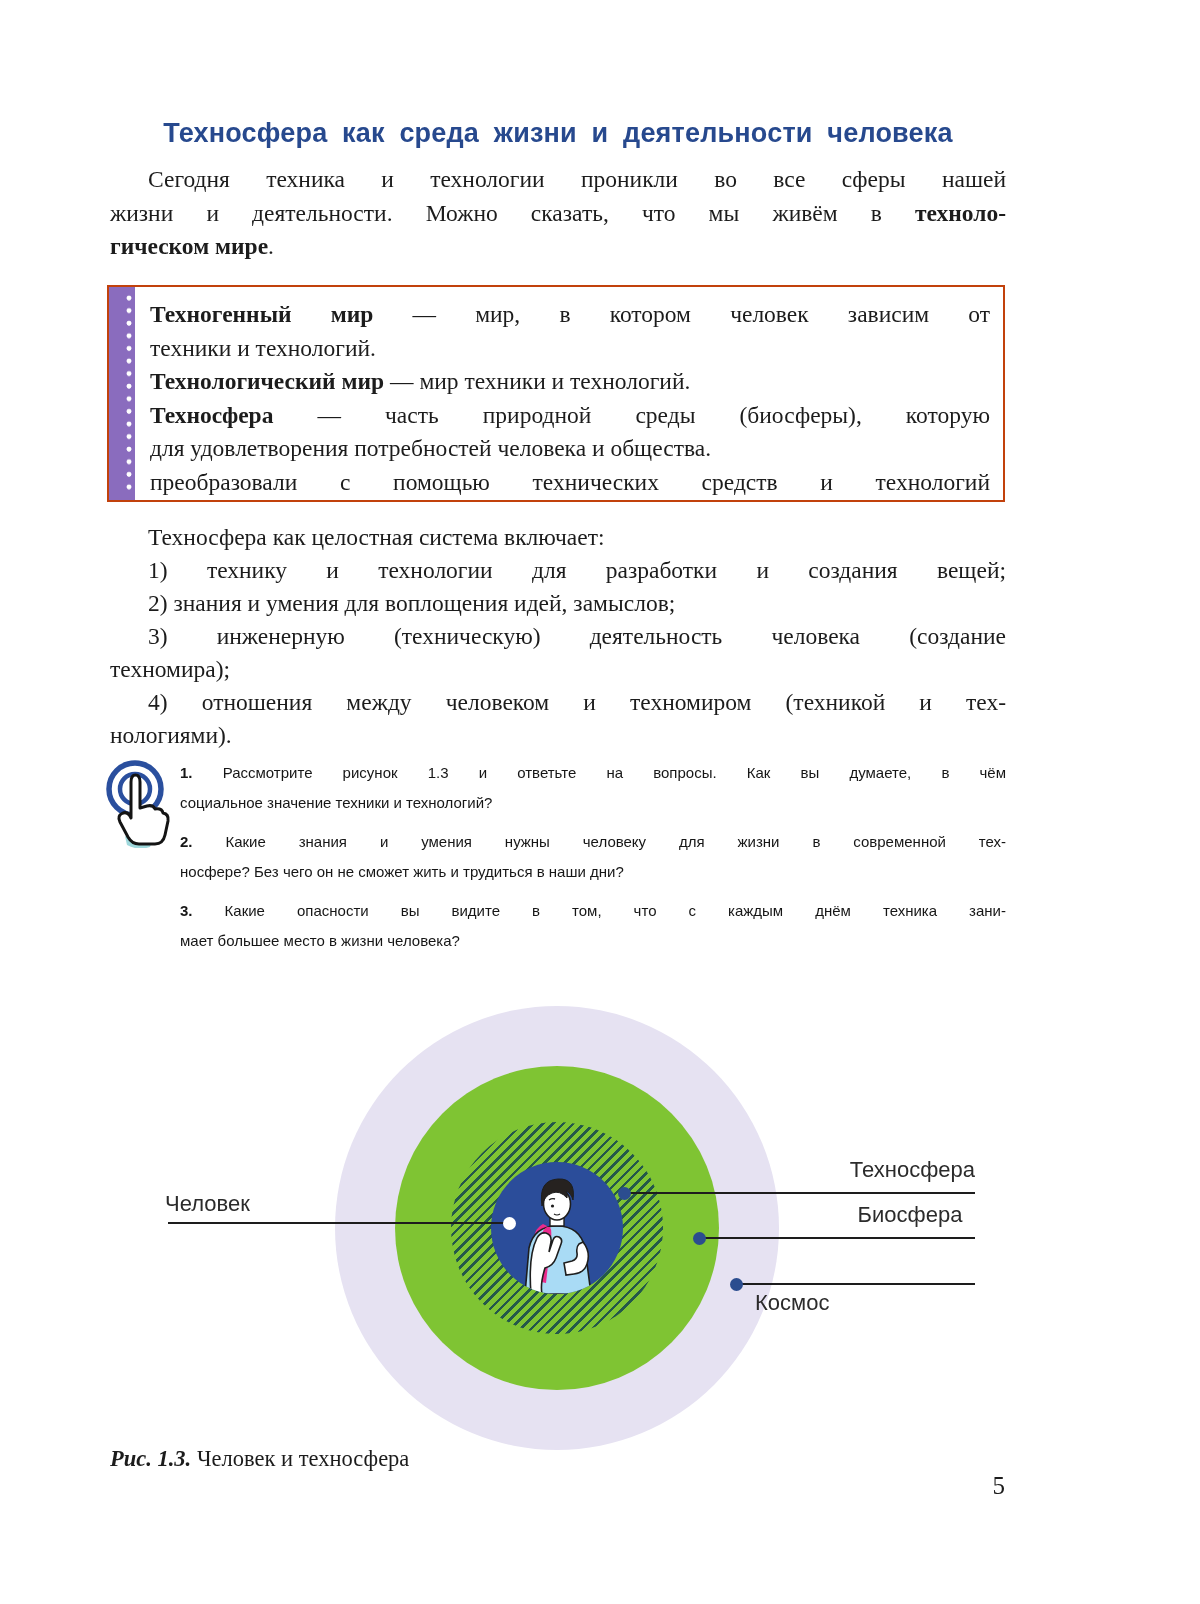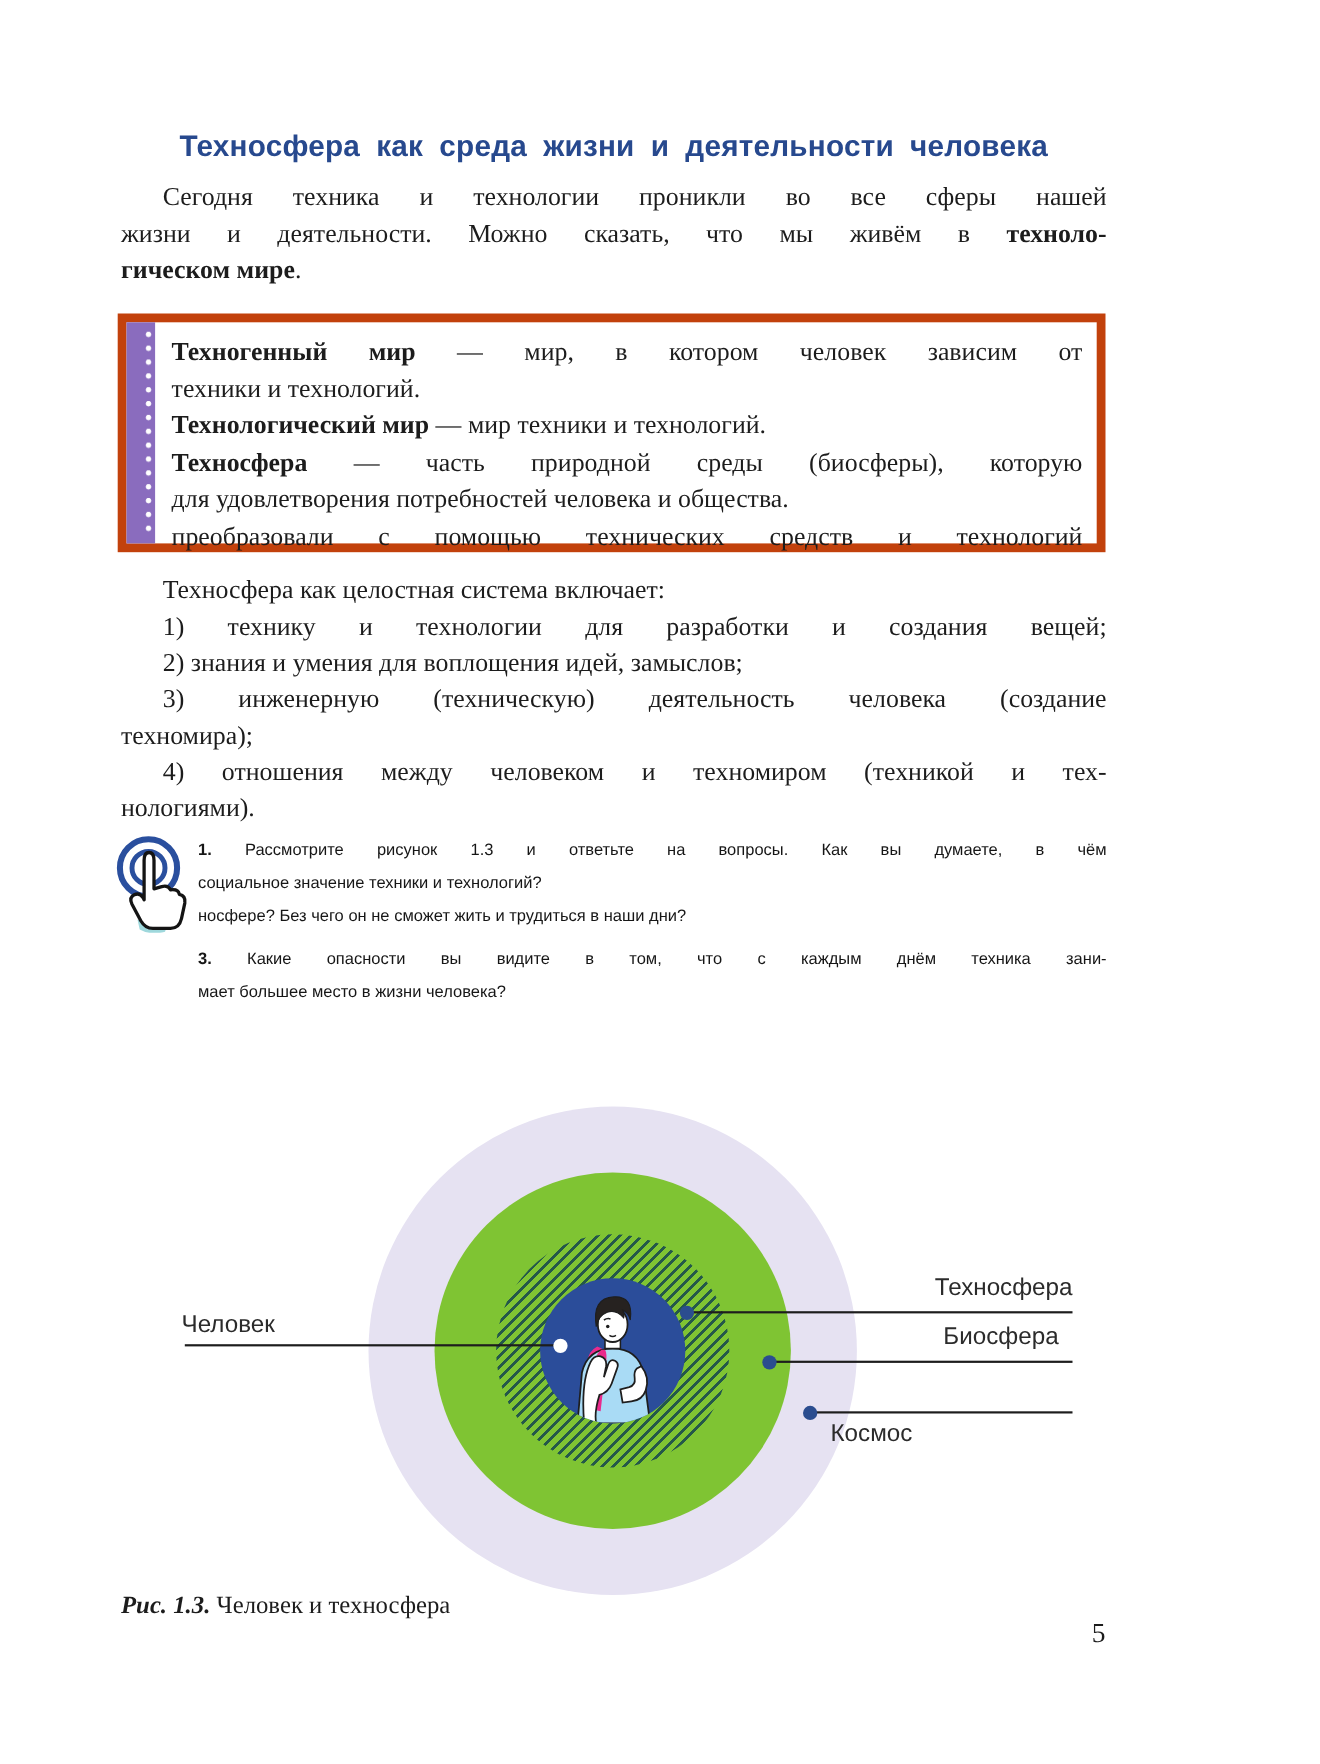--- a/index.html
+++ b/index.html
@@ -13,21 +13,21 @@
   .tl{line-height:33.5px;}
   .jl{text-align:justify;text-align-last:justify;}
   .ind{text-indent:38px;}
   .b{font-weight:bold;}
   .serif-block{position:absolute;font-size:23.5px;}
   #intro{left:110px;top:163px;width:896px;}
   #syslist{left:110px;top:521px;width:896px;}
   #syslist .tl{line-height:33px;}
   
   .defbox{position:absolute;left:107px;top:285px;width:898px;height:217px;
-          border:8px solid #c2410c;box-sizing:border-box;background:#fff;}
+          border:2px solid #c2410c;box-sizing:border-box;background:#fff;}
   .defbar{position:absolute;left:0;top:0;bottom:0;width:26px;background:#8a6cbe;}
   .defbar::after{content:"";position:absolute;right:3px;top:5px;bottom:5px;width:6px;
           background-image:radial-gradient(circle at 3px 6px,#ffffff 2.1px,rgba(255,255,255,0) 2.8px);
           background-size:6px 12.6px;background-repeat:repeat-y;}
   .defcontent{position:absolute;left:41px;right:13px;top:11px;font-size:23.5px;}
   
   #qtext{position:absolute;left:180px;top:758px;width:826px;
          font-family:"Liberation Sans",sans-serif;font-size:15px;color:#161616;}
   #qtext .tl{line-height:30px;}
   #qtext .gap{margin-top:9px;}
@@ -97,20 +97,21 @@
   <svg class="touchicon" width="88" height="96" viewBox="0 0 88 96">
     <circle cx="40" cy="37" r="26" fill="none" stroke="#2a4f9e" stroke-width="5.5"></circle>
     <circle cx="40" cy="37" r="15" fill="none" stroke="#2a4f9e" stroke-width="4.5"></circle>
     <path d="M30,84 q14,8 28,3 l-3,8 q-12,4 -23,-2 z" fill="#9fd8dc" stroke="none"></path>
     <path d="M36,30 q0,-7 4.5,-7 q4.5,0 4.5,7 l0,26 l7,-2 q6,-1.5 8,3 q7,-1 8,4 q6,1 5,8 l-3,14 q-2,9 -10,9 l-16,0 q-7,0 -11,-7 l-8,-15 q-3,-6 2,-8.5 q5,-2.5 8,2.5 l1,2 z" fill="#ffffff" stroke="#141414" stroke-width="3" stroke-linejoin="round"></path>
   </svg>
 
   <div id="qtext">
       <div class="tl jl"><span class="b">1.</span><span> Рассмотрите рисунок 1.3 и ответьте на вопросы. Как вы думаете, в чём</span></div>
       <div class="tl"><span>социальное значение техники и технологий?</span></div>
+      <div class="tl jl gap"><span class="b">2.</span><span> Какие знания и умения нужны человеку для жизни в современной тех-</span></div>
       <div class="tl"><span>носфере? Без чего он не сможет жить и трудиться в наши дни?</span></div>
       <div class="tl jl gap"><span class="b">3.</span><span> Какие опасности вы видите в том, что с каждым днём техника зани-</span></div>
       <div class="tl"><span>мает большее место в жизни человека?</span></div>
     </div>
 
   <div id="cosmos-ring" class="circle"></div>
   <div id="bio-ring" class="circle"></div>
   <div id="hatch-ring" class="circle"></div>
   <div id="human-circle" class="circle">
     <svg width="132" height="132" viewBox="0 0 132 132">

